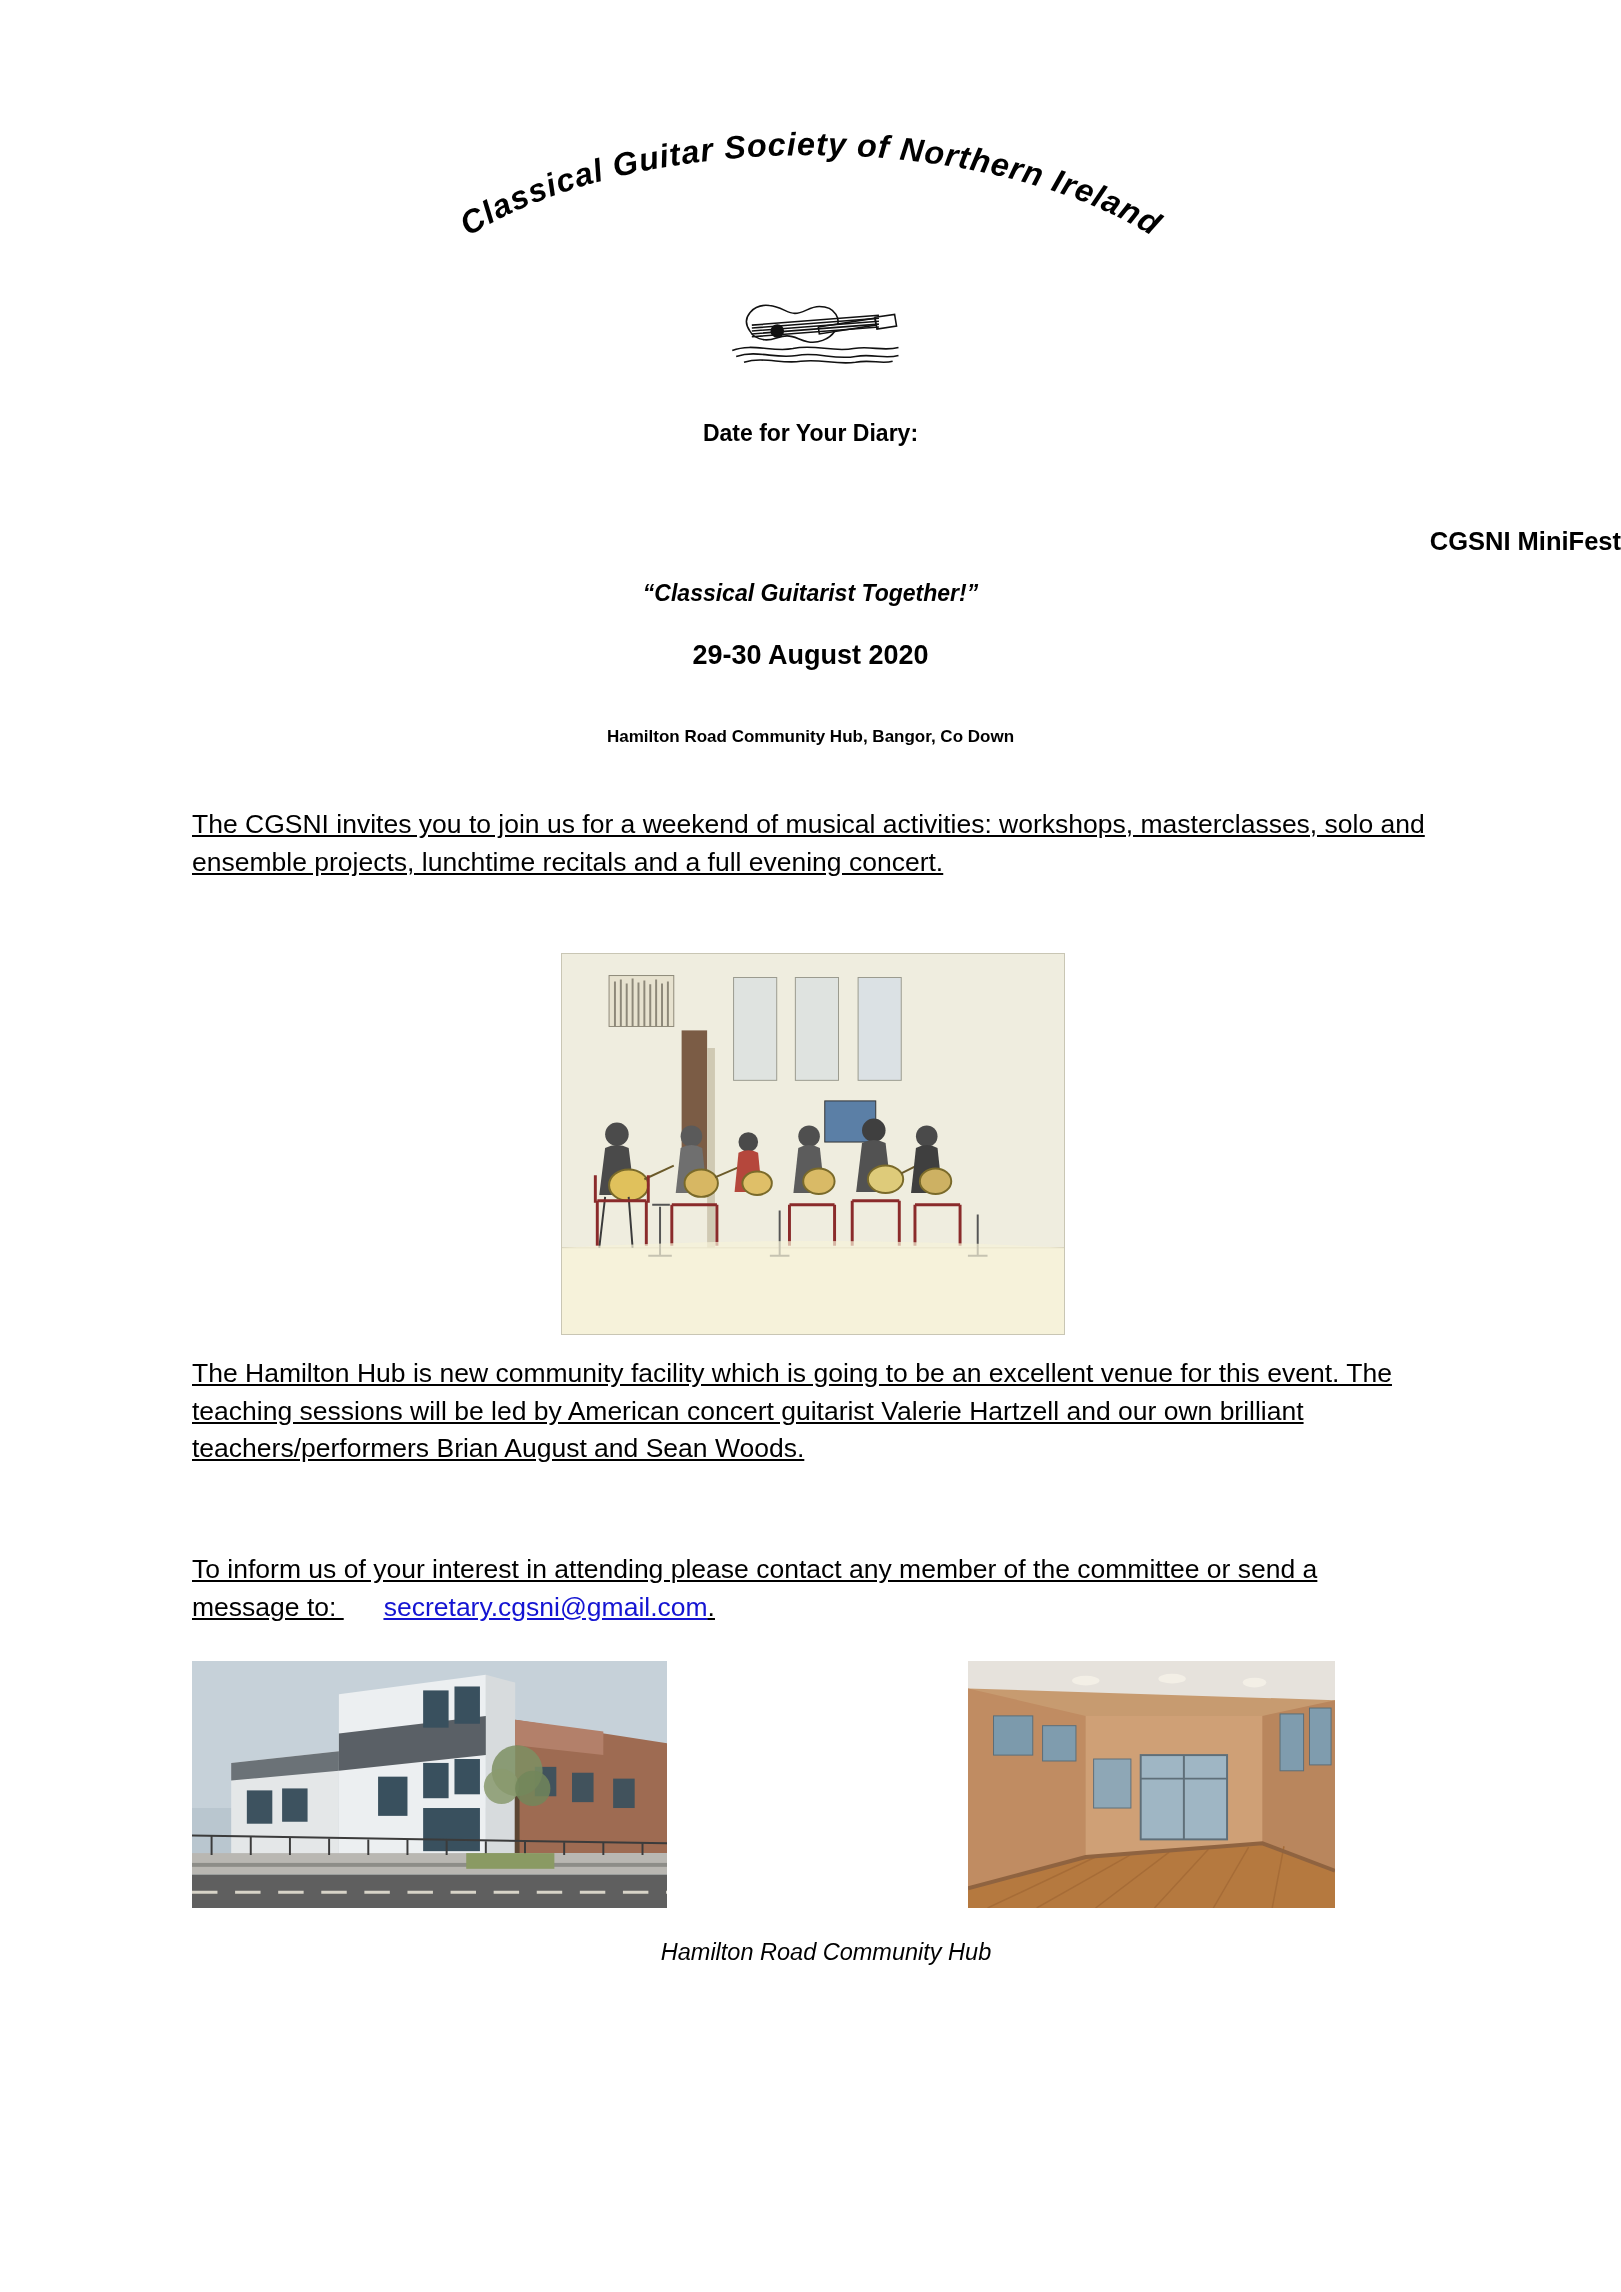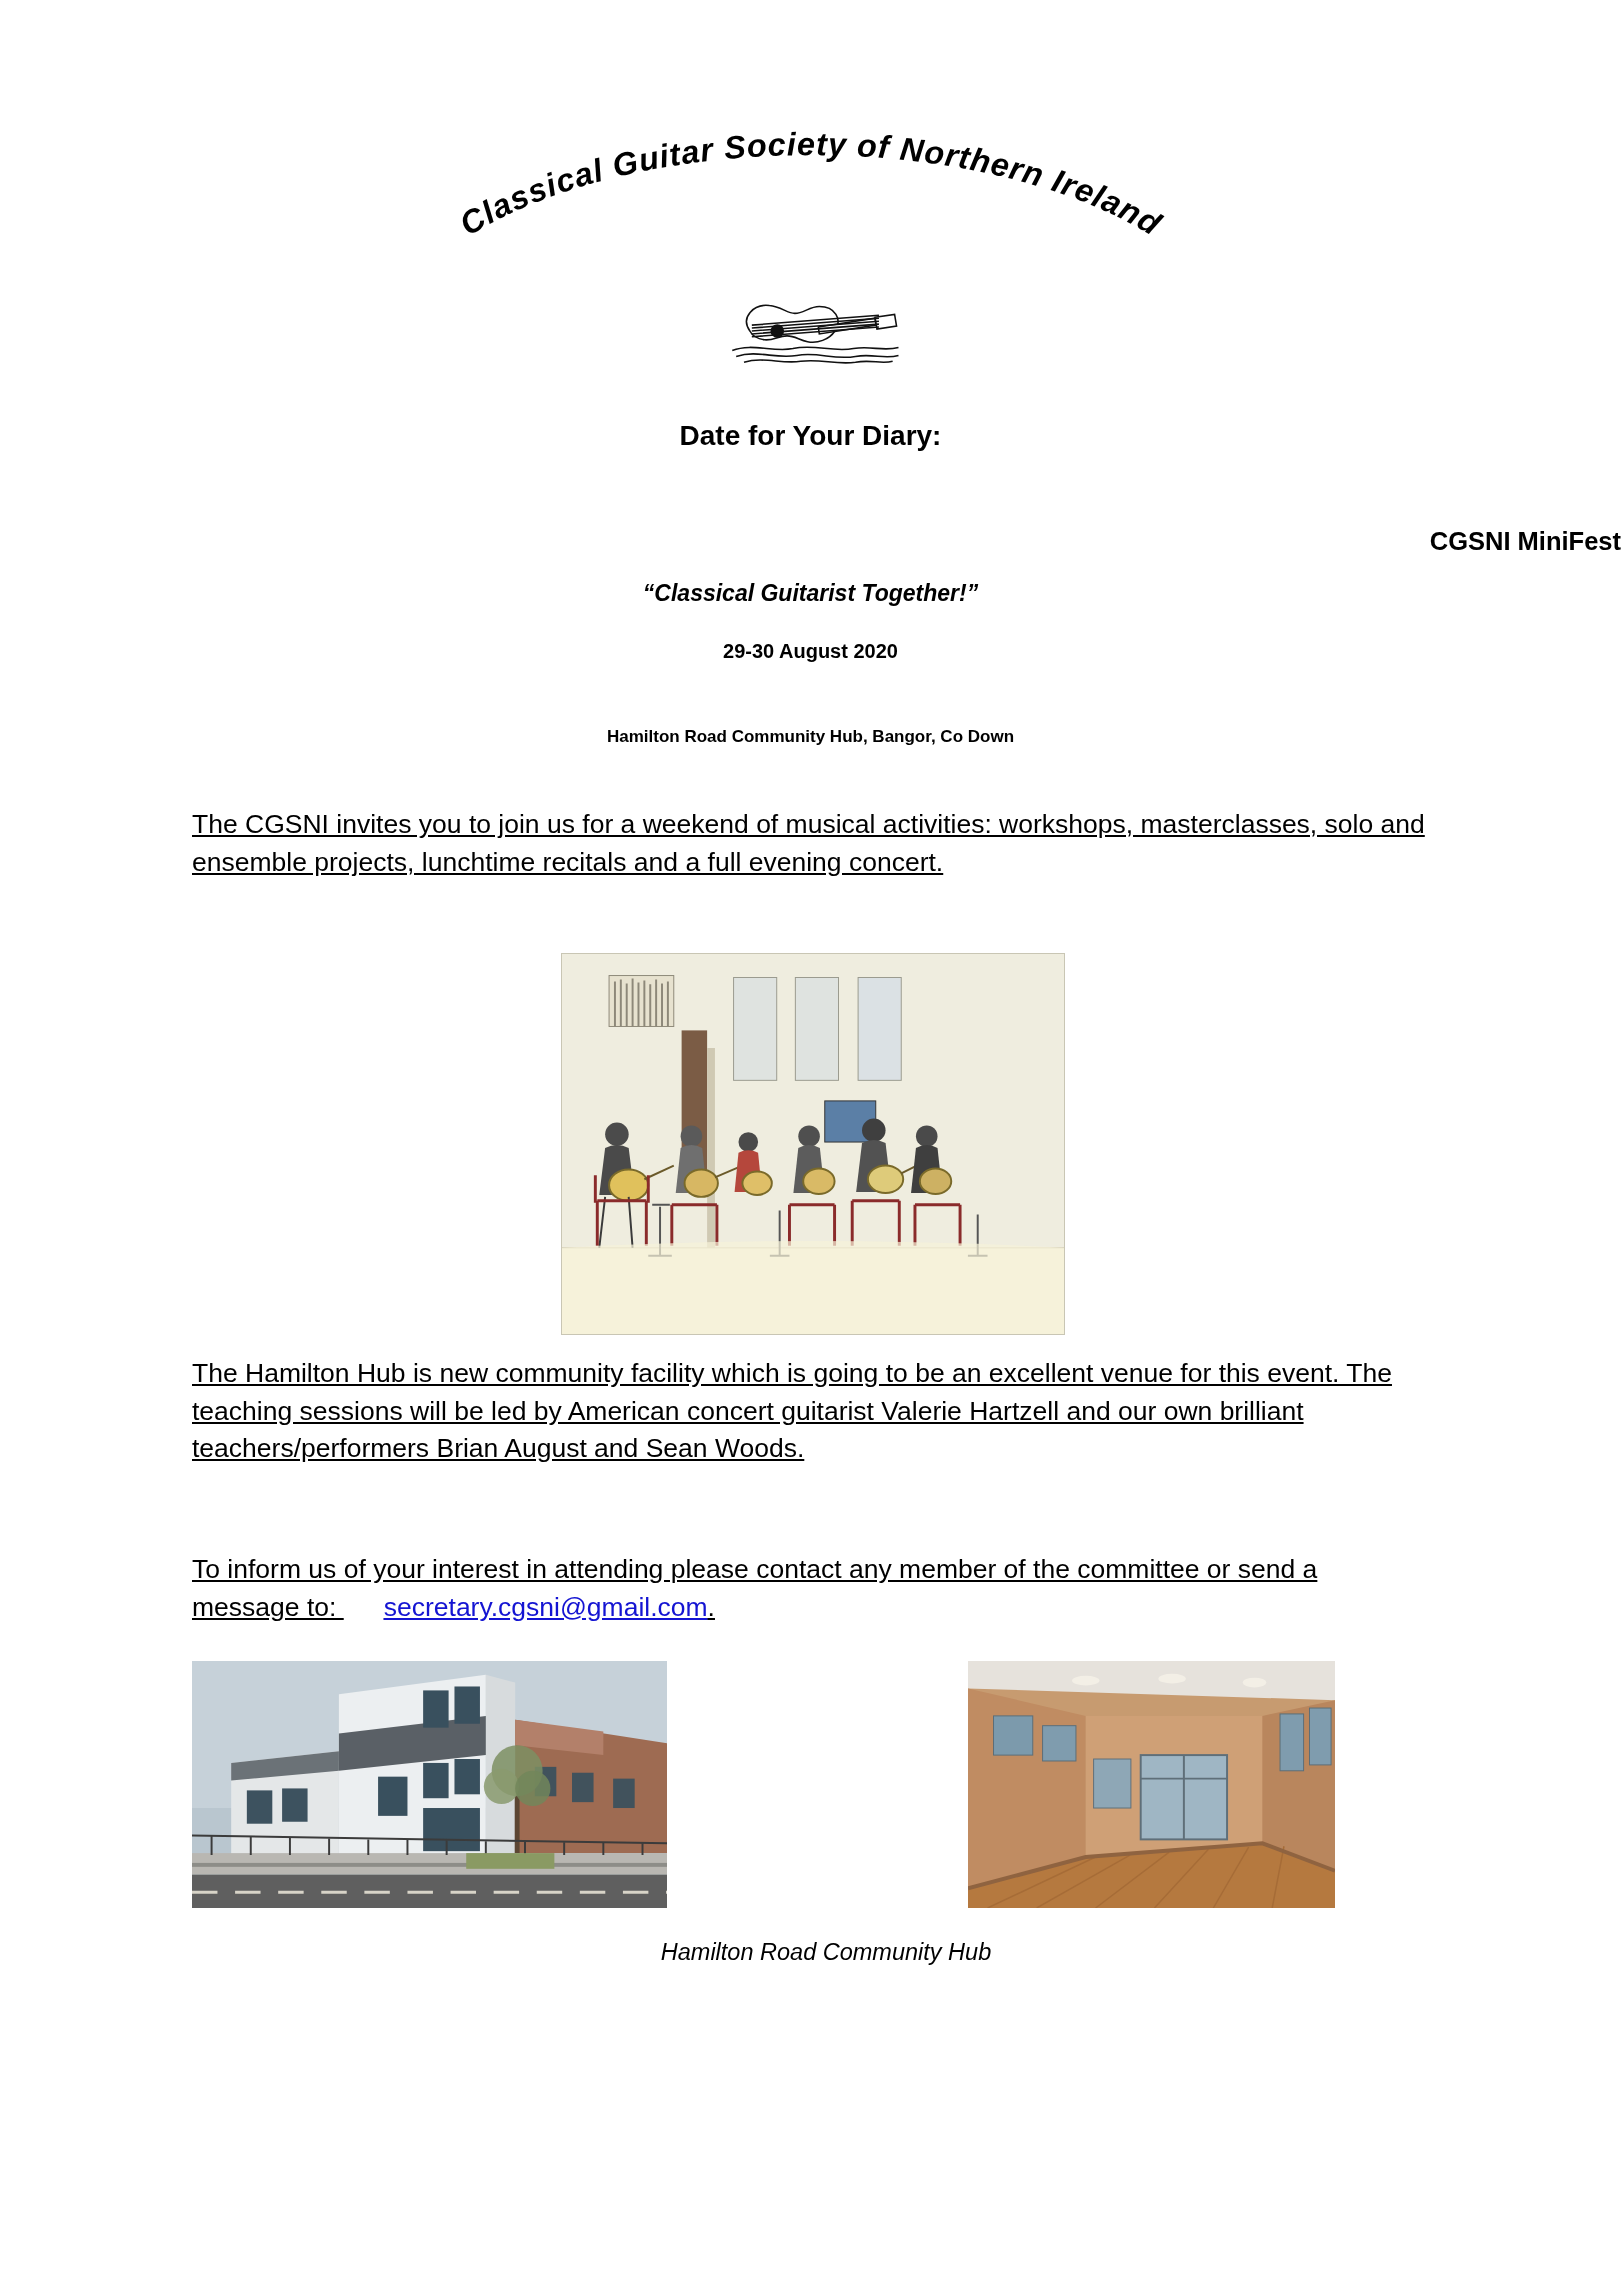--- a/index.html
+++ b/index.html
@@ -54,21 +54,21 @@
     margin: -7.8px auto 0 auto;
     height: 88px;
   }
 
   
   .title {
     position: absolute;
     left: 0; right: 0;
     top: 420px;
     text-align: center;
-    font-size: 28px;
+    font-size: 23px;
     font-weight: bold;
   }
   .sub1 {
     position: absolute;
     left: 4px; right: 0;
     top: 527px;
     text-align: right;
     font-size: 25.5px;
     font-weight: bold;
   }
@@ -79,21 +79,21 @@
     text-align: center;
     font-size: 23px;
     font-weight: bold;
     font-style: italic;
   }
   .sub3 {
     position: absolute;
     left: 0; right: 0;
     top: 640px;
     text-align: center;
-    font-size: 20px;
+    font-size: 27px;
     font-weight: bold;
   }
   .venue {
     position: absolute;
     left: 0; right: 0;
     top: 727px;
     text-align: center;
     font-size: 17px;
     font-weight: bold;
   }

